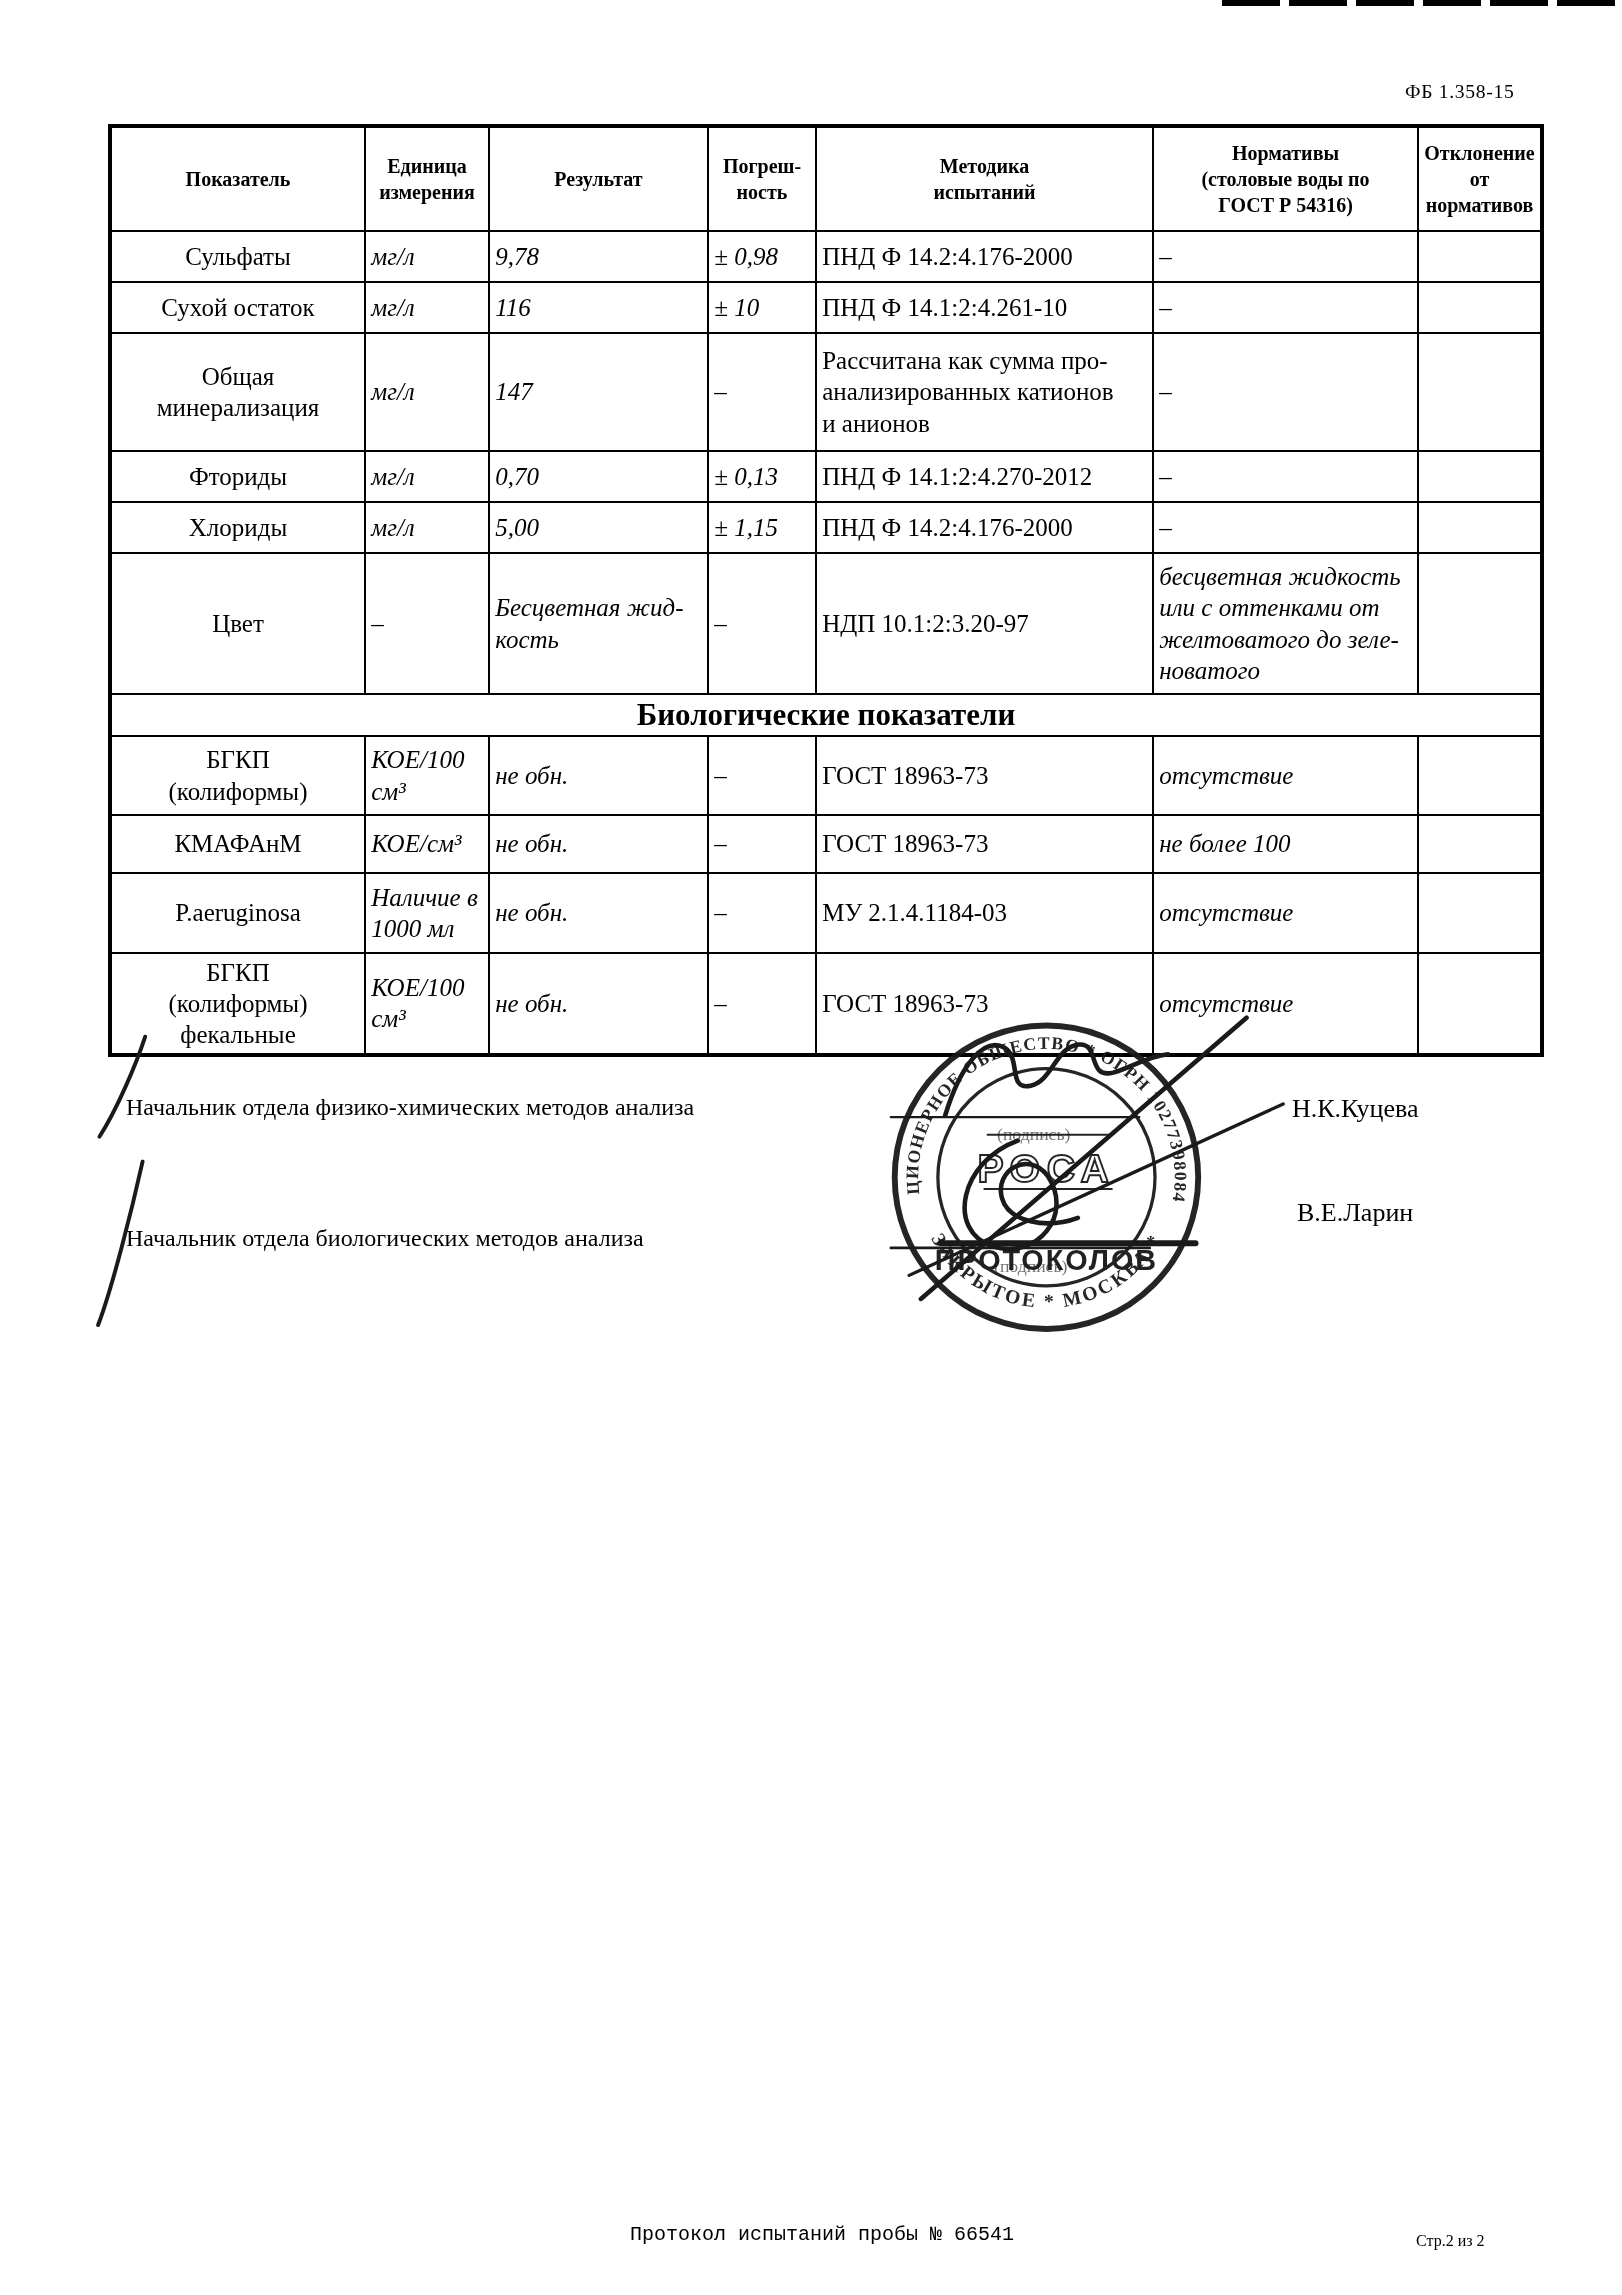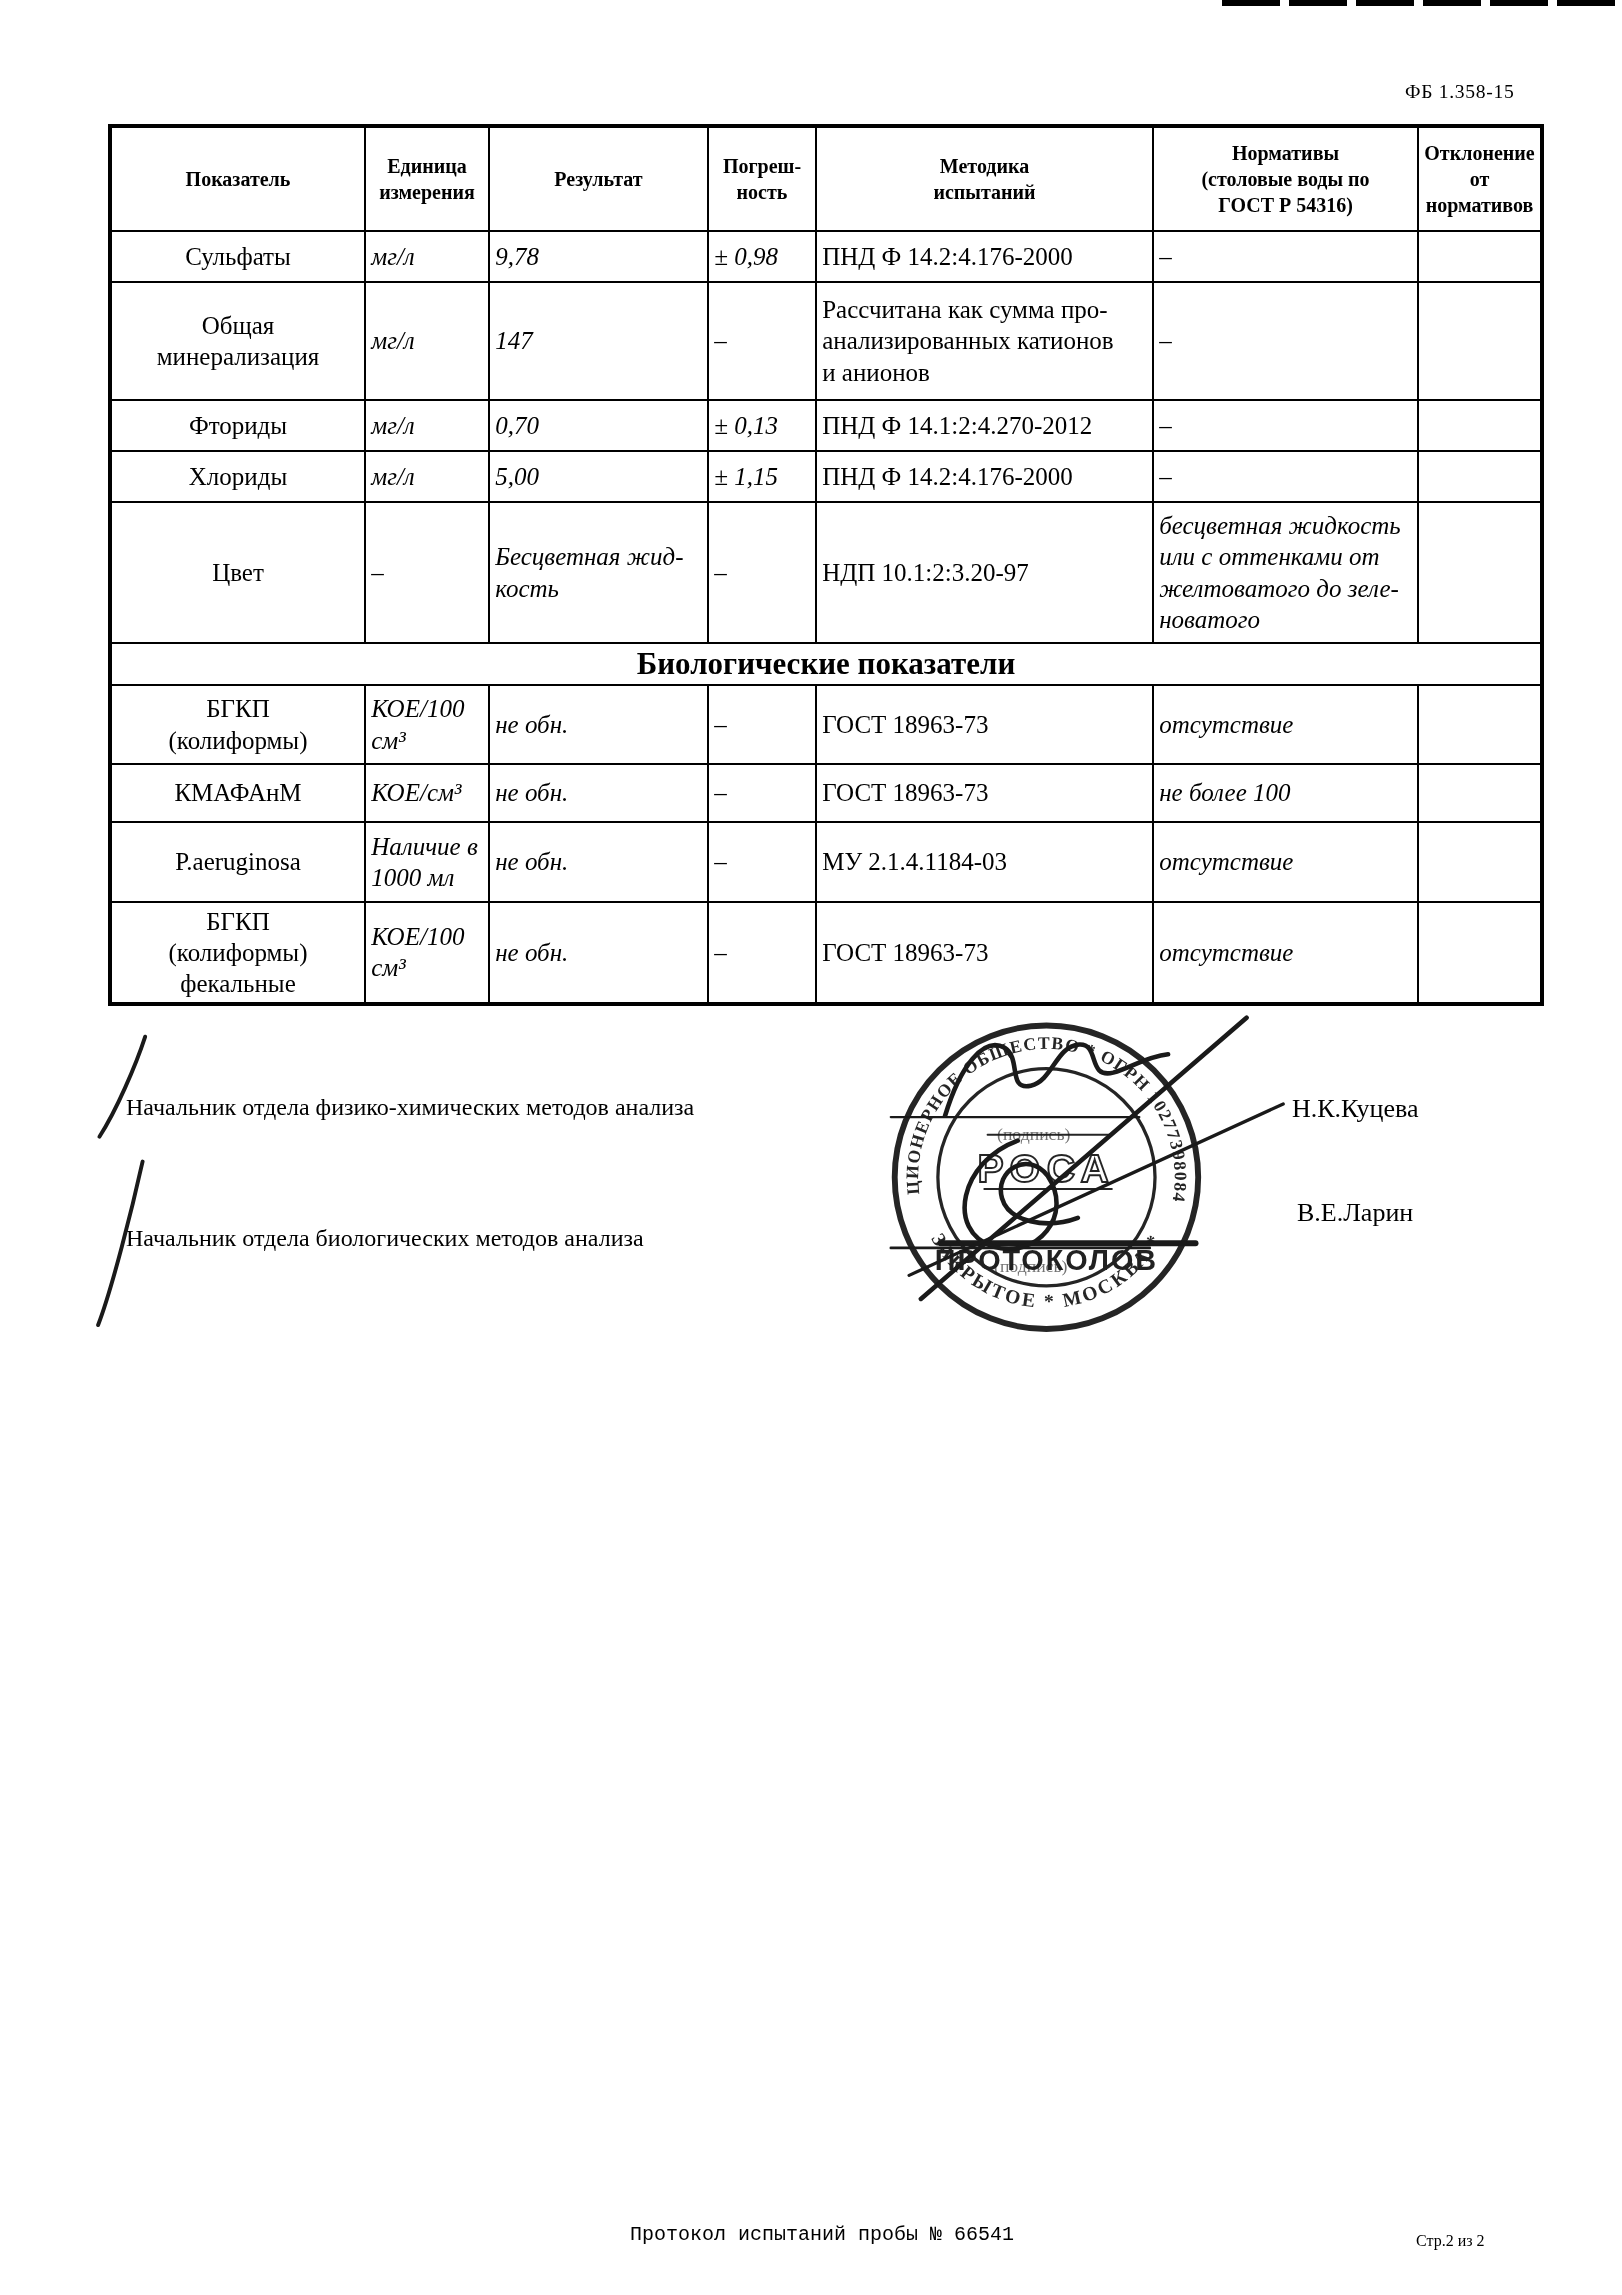--- a/index.html
+++ b/index.html
@@ -98,20 +98,29 @@
     </tr>
     <tr style="height:51px">
       <td class="c-ind">Сульфаты</td>
       <td class="c-unit">мг/л</td>
       <td class="c-res">9,78</td>
       <td class="c-err">± 0,98</td>
       <td class="c-meth">ПНД Ф 14.2:4.176-2000</td>
       <td class="c-norm">–</td>
       <td class="c-dev"></td>
     </tr>
+    <tr style="height:51px">
+      <td class="c-ind">Сухой остаток</td>
+      <td class="c-unit">мг/л</td>
+      <td class="c-res">116</td>
+      <td class="c-err">± 10</td>
+      <td class="c-meth">ПНД Ф 14.1:2:4.261-10</td>
+      <td class="c-norm">–</td>
+      <td class="c-dev"></td>
+    </tr>
     <tr style="height:118px">
       <td class="c-ind">Общая
 минерализация</td>
       <td class="c-unit">мг/л</td>
       <td class="c-res">147</td>
       <td class="c-err">–</td>
       <td class="c-meth">Рассчитана как сумма про-
 анализированных катионов
 и анионов</td>
       <td class="c-norm">–</td>

